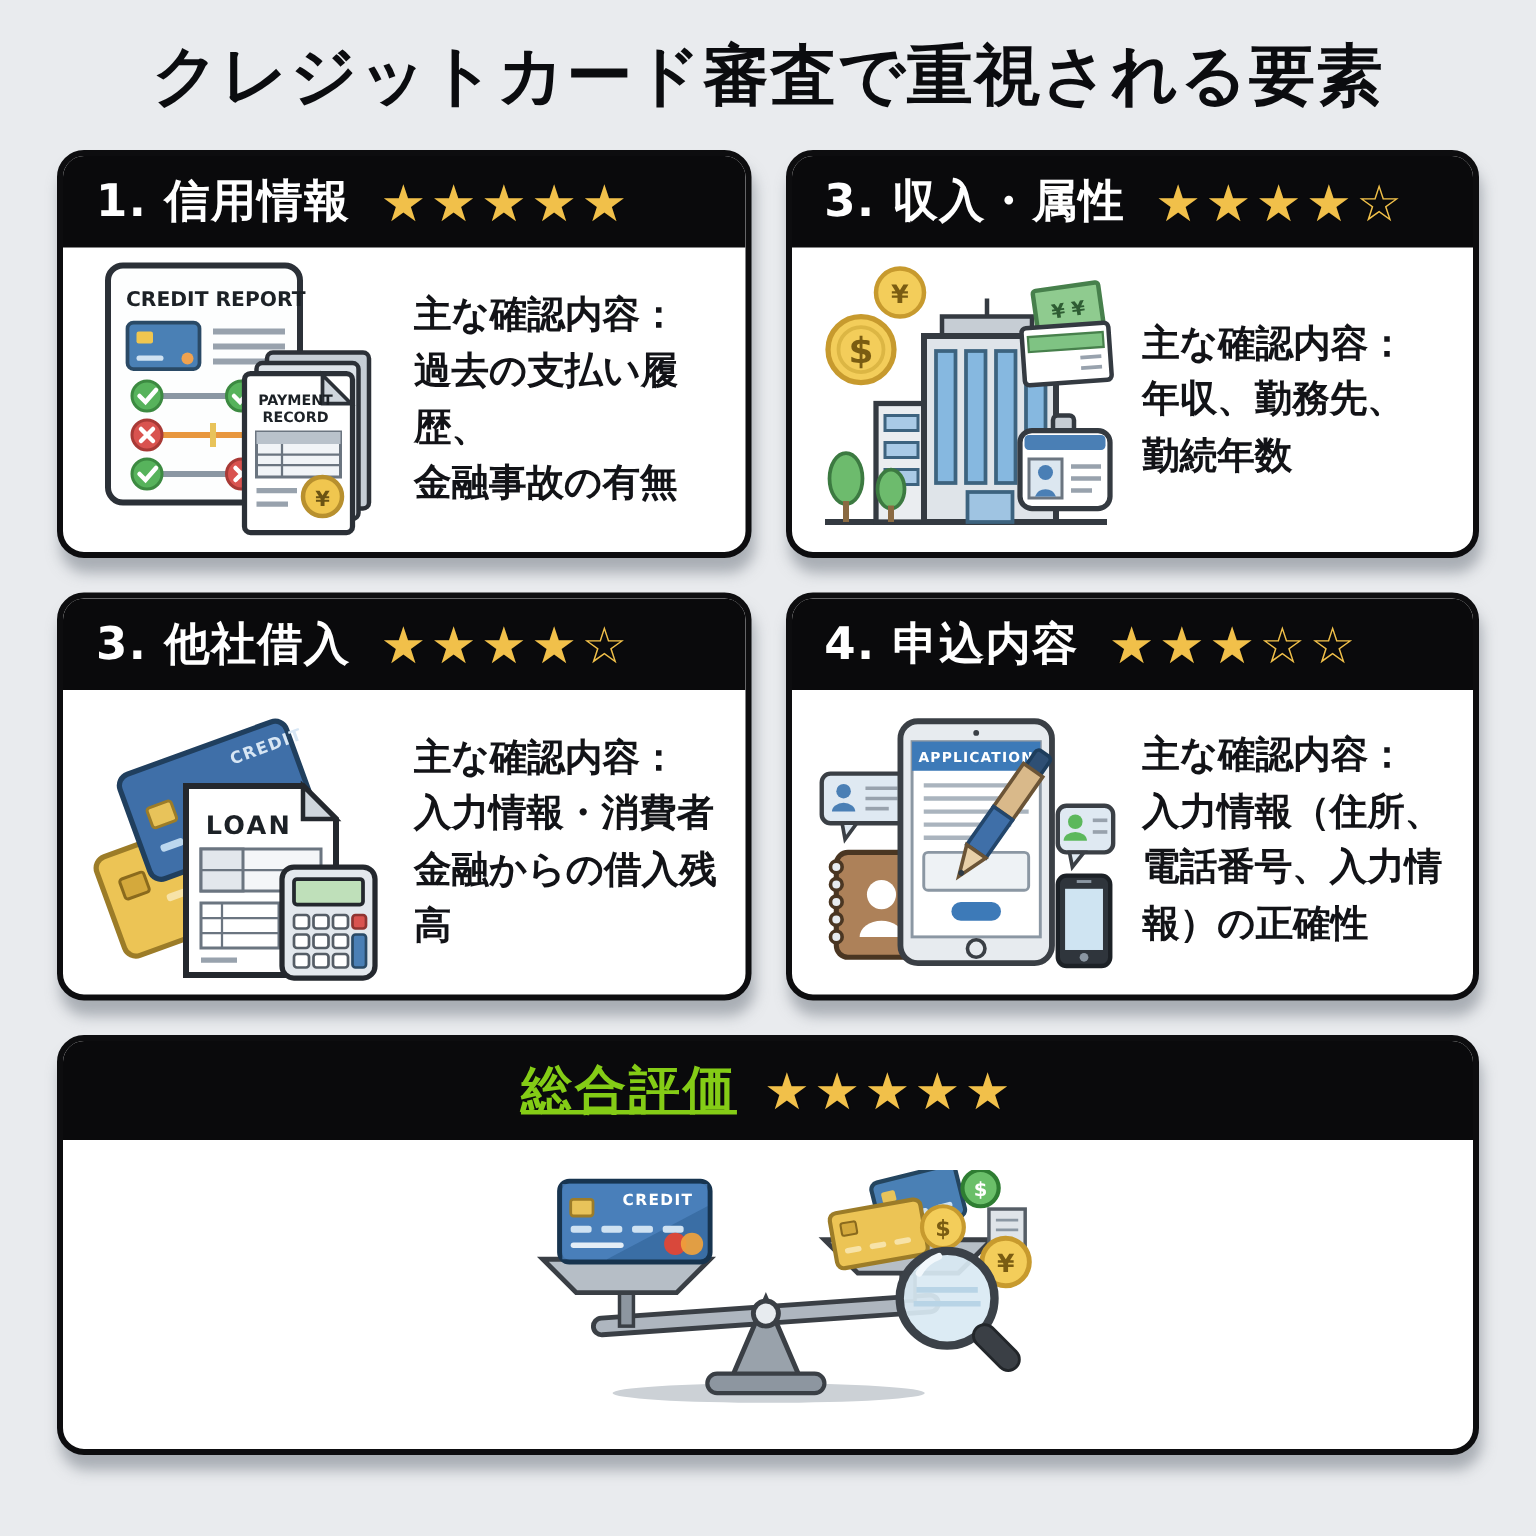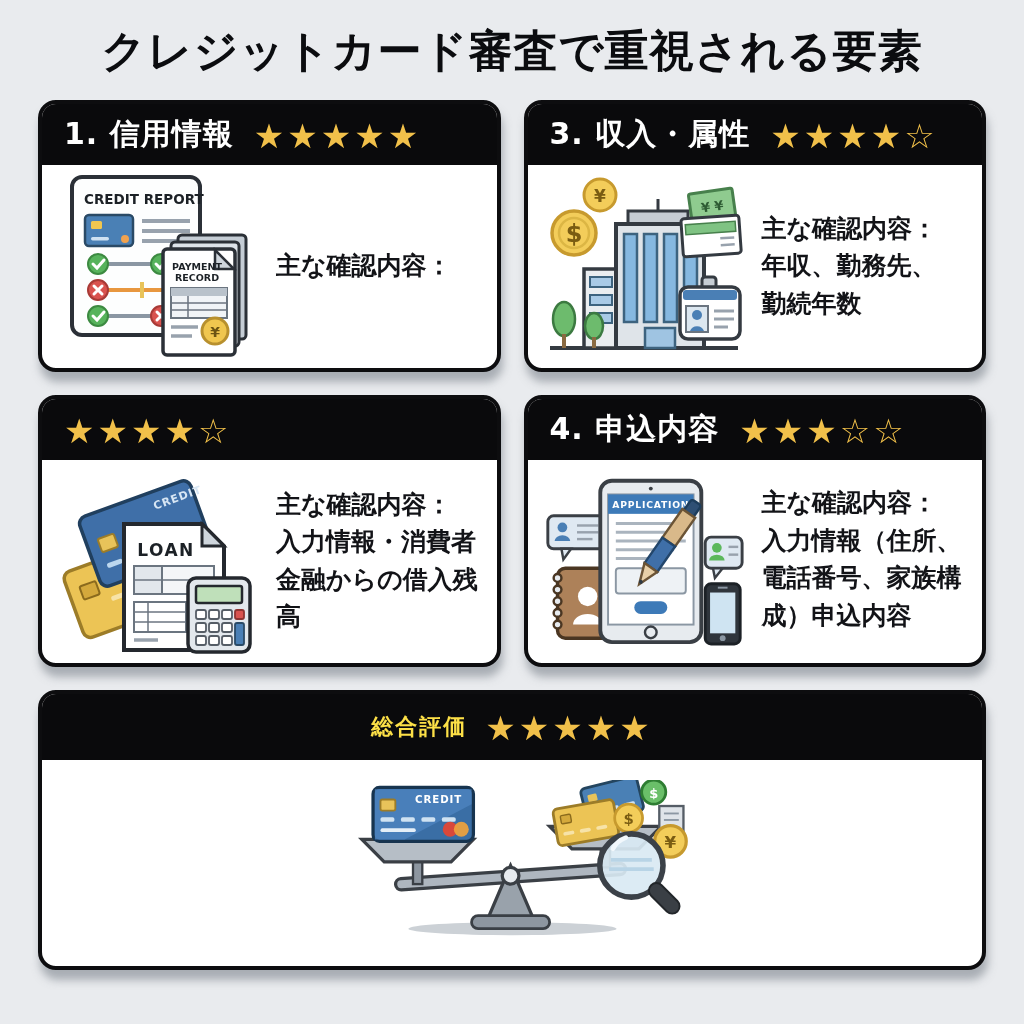--- a/index.html
+++ b/index.html
@@ -41,21 +41,21 @@
   .summary-card {
     margin-top:23px; background:var(--card-bg,#fff);
     border:4px solid var(--card-border,#0d0d0f); border-radius:18px; overflow:hidden;
     box-shadow:2px 10px 9px rgba(105,113,124,0.5);
     height:280px; display:flex; flex-direction:column;
   }
   .summary-header {
     background:var(--header-bg,#0a0a0c); height:66px; flex:0 0 66px;
     display:flex; align-items:center; justify-content:center; gap:18px;
   }
-  .summary-heading { color:#fde047; font-size:22px; font-weight:800; letter-spacing:2px; }
+  .summary-heading { color:#84cc16; font-size:34px; font-weight:800; letter-spacing:2px;text-decoration:underline; }
   .summary-body { flex:1; display:flex; flex-direction:column; align-items:center; justify-content:flex-end; padding:4px 16px 12px; }
   .scale-wrap { flex:1; display:flex; align-items:center; justify-content:center; }
   .footnote { font-size:22px; font-weight:800; text-align:center; white-space:nowrap; letter-spacing:0.5px; }
   svg text { font-family:"DejaVu Sans","Liberation Sans",sans-serif; }
 </style>
 </head>
 <body>
 
 <div class="page">
   <h1 class="title">クレジットカード審査で重視される要素</h1>
@@ -105,20 +105,22 @@
             <line x1="113" y1="139" x2="169" y2="139" stroke="#6b7580" stroke-width="1.5"></line>
             <line x1="130" y1="125" x2="130" y2="147" stroke="#6b7580" stroke-width="1.5"></line>
             <line x1="113" y1="156" x2="140" y2="156" stroke="#98a2ad" stroke-width="3.5"></line>
             <line x1="113" y1="165" x2="134" y2="165" stroke="#98a2ad" stroke-width="3.5"></line>
             <circle cx="157" cy="160" r="13" fill="#f0c64f" stroke="#b8902e" stroke-width="3"></circle>
             <text x="157" y="166" font-size="14" font-weight="bold" fill="#6b5313" text-anchor="middle">¥</text>
           </svg>
         </div>
         <div class="card-text">
           <div>主な確認内容：</div>
+          <div class="details">過去の支払い履歴、
+金融事故の有無</div>
         </div>
       </div>
     </div>
 
     <div class="card">
       <div class="card-header">
         <span class="card-heading">3. 収入・属性</span>
         <span class="stars">★★★★☆</span>
       </div>
       <div class="card-body">
@@ -170,20 +172,21 @@
         <div class="card-text">
           <div>主な確認内容：</div>
           <div class="details">年収、勤務先、
 勤続年数</div>
         </div>
       </div>
     </div>
 
     <div class="card">
       <div class="card-header">
+        <span class="card-heading">3. 他社借入</span>
         <span class="stars">★★★★☆</span>
       </div>
       <div class="card-body">
         <div class="illus">
           <svg viewBox="0 0 200 190" width="200" height="190">
             <g transform="rotate(-20 70 120)">
               <rect x="12" y="86" width="112" height="70" rx="8" fill="#ecc455" stroke="#9c7c28" stroke-width="3.5"></rect>
               <rect x="24" y="104" width="17" height="14" rx="2" fill="#d4a93c" stroke="#8a6a1d" stroke-width="2"></rect>
               <rect x="50" y="124" width="15" height="5" rx="2" fill="#f7e3a8"></rect>
               <rect x="72" y="124" width="15" height="5" rx="2" fill="#f7e3a8"></rect>
@@ -291,21 +294,21 @@
             <g>
               <rect x="168" y="120" width="36" height="62" rx="6" fill="#2f353c" stroke="#1c2126" stroke-width="3"></rect>
               <rect x="173" y="129" width="26" height="42" fill="#cfe4f2"></rect>
               <line x1="181" y1="124" x2="191" y2="124" stroke="#8b97a3" stroke-width="2"></line>
               <circle cx="186" cy="176" r="3" fill="#8b97a3"></circle>
             </g>
           </svg>
         </div>
         <div class="card-text">
           <div>主な確認内容：</div>
-          <div class="details">入力情報（住所、電話番号、家族構成）申込内容</div>
+          <div class="details">入力情報（住所、電話番号、入力情報）の正確性</div>
         </div>
       </div>
     </div>
   </div>
 
   <div class="summary-card">
     <div class="summary-header">
       <span class="summary-heading">総合評価</span>
       <span class="stars">★★★★★</span>
     </div>

